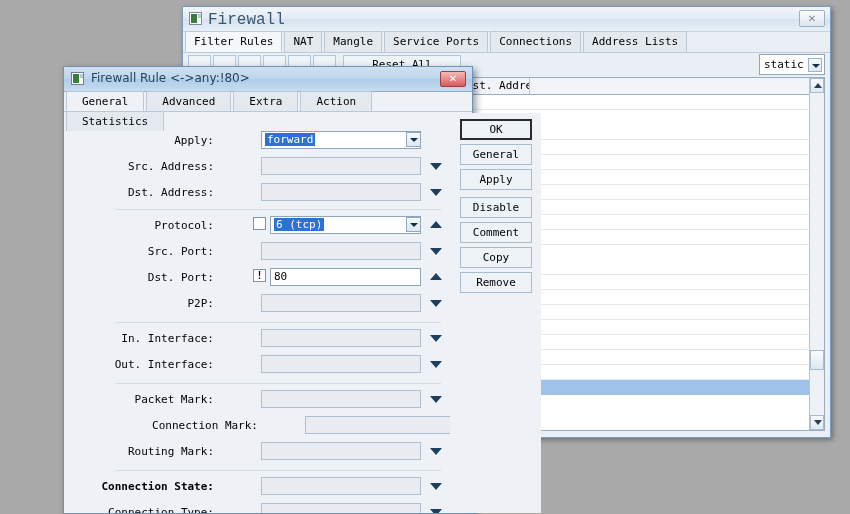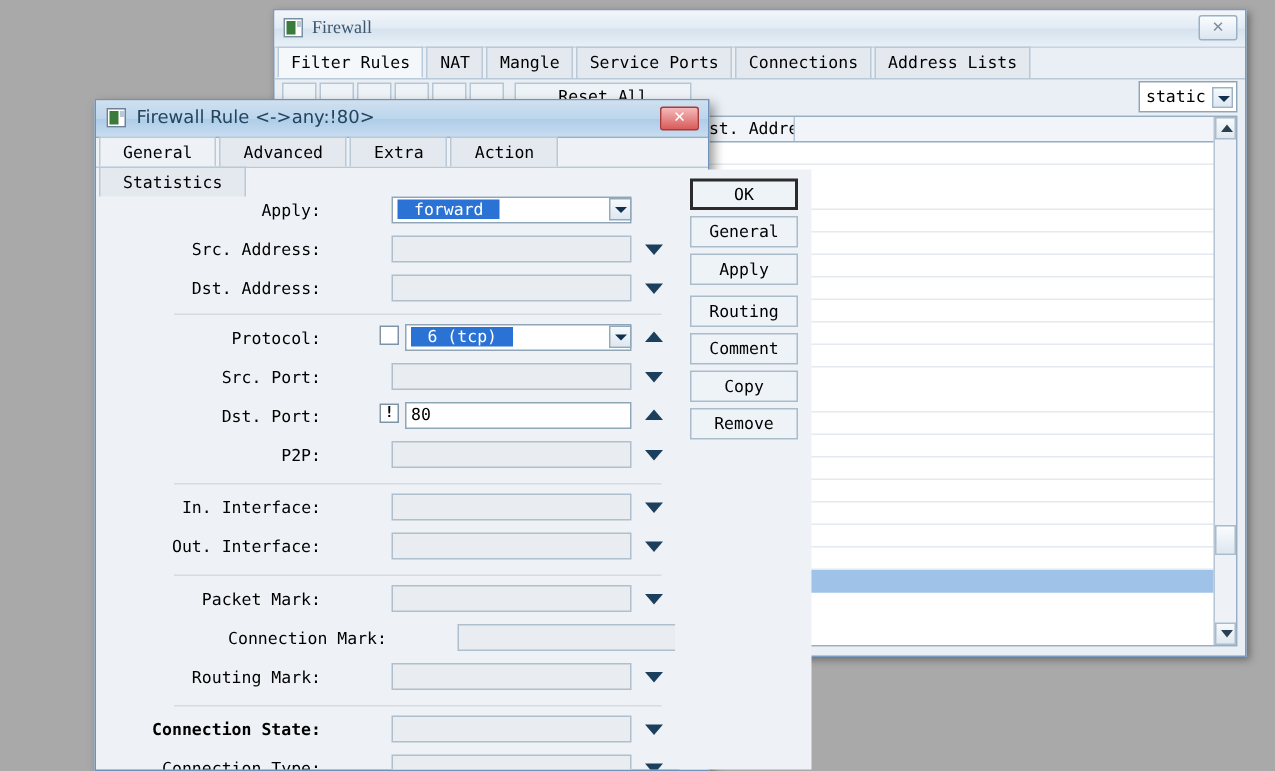--- a/index.html
+++ b/index.html
@@ -27,22 +27,22 @@
     position:absolute;left:6px;top:5px;width:13px;height:13px;
     background:#fff;border:1px solid #7b8fa3;box-sizing:border-box;
   }
   .fw-title-icon i{
     position:absolute;left:1px;top:1px;width:6px;height:9px;background:#3a7a3a;display:block;
   }
   .fw-title-icon u{
     position:absolute;left:8px;top:1px;width:3px;height:4px;background:#b9c8d6;display:block;
   }
   .fw-title-text{
-    position:absolute;left:25px;top:4px;font-family:Liberation Serif, serif;
-    font-size:12px;color:#3b5770;
+    position:absolute;left:25px;top:4px;font-family:Liberation Mono, monospace;
+    font-size:16px;color:#3b5770;
   }
   .fw-close{
     position:absolute;right:5px;top:3px;width:26px;height:17px;
     background:linear-gradient(to bottom,#fbfdfe,#dbe6f0);
     border:1px solid #9bb2c6;border-radius:2px;box-sizing:border-box;
     font-family:"DejaVu Sans","Liberation Sans",sans-serif;font-size:10px;
     color:#7e8c99;text-align:center;line-height:15px;cursor:pointer;
   }
 
   
@@ -175,21 +175,21 @@
   .flabel{
     position:absolute;right:236px;top:3px;text-align:right;white-space:nowrap;font-size:11px;
   }
   .finput{
     position:absolute;left:197px;top:0;width:160px;height:18px;
     background:#e9edf1;border:1px solid #b0bfcd;box-sizing:border-box;
     font-size:11px;line-height:16px;padding-left:3px;color:#000;
   }
   .finput.white{background:#fff;border:1px solid #8fa6b9;}
   .finput.sel{background:#fff;}
-  .finput.sel span{background:#2a73d4;color:#fff;padding:0 11px;}
+  .finput.sel span{background:#2a73d4;color:#fff;padding:0 2px;}
   .finput.narrow{left:206px;width:151px;}
   .cbox{
     position:absolute;left:189px;top:1px;width:13px;height:13px;
     background:#fff;border:1px solid #7e93a6;box-sizing:border-box;
     text-align:center;line-height:11px;font-size:10px;font-weight:bold;cursor:pointer;
   }
   .dropbtn{
     position:absolute;left:342px;top:1px;width:15px;height:15px;
     background:linear-gradient(to bottom,#f6fafc,#dde8f1);border:1px solid #93a9bb;
     box-sizing:border-box;cursor:pointer;
@@ -546,19 +546,19 @@
         <div class="finput"></div>
         <div class="caret-down"></div>
       </div>
     </div>
 
   <div class="rd-btn-panel">
     <div class="rd-buttons" style="position:absolute;left:7px;top:6px;" id="rd-buttons">
         <div class="rdbtn primary">OK</div>
         <div class="rdbtn">General</div>
         <div class="rdbtn">Apply</div>
-        <div class="rdbtn gap">Routing</div>
+        <div class="rdbtn gap">Disable</div>
         <div class="rdbtn">Comment</div>
         <div class="rdbtn">Copy</div>
         <div class="rdbtn">Remove</div>
       </div>
   </div>
 </div>
 
 </body></html>

